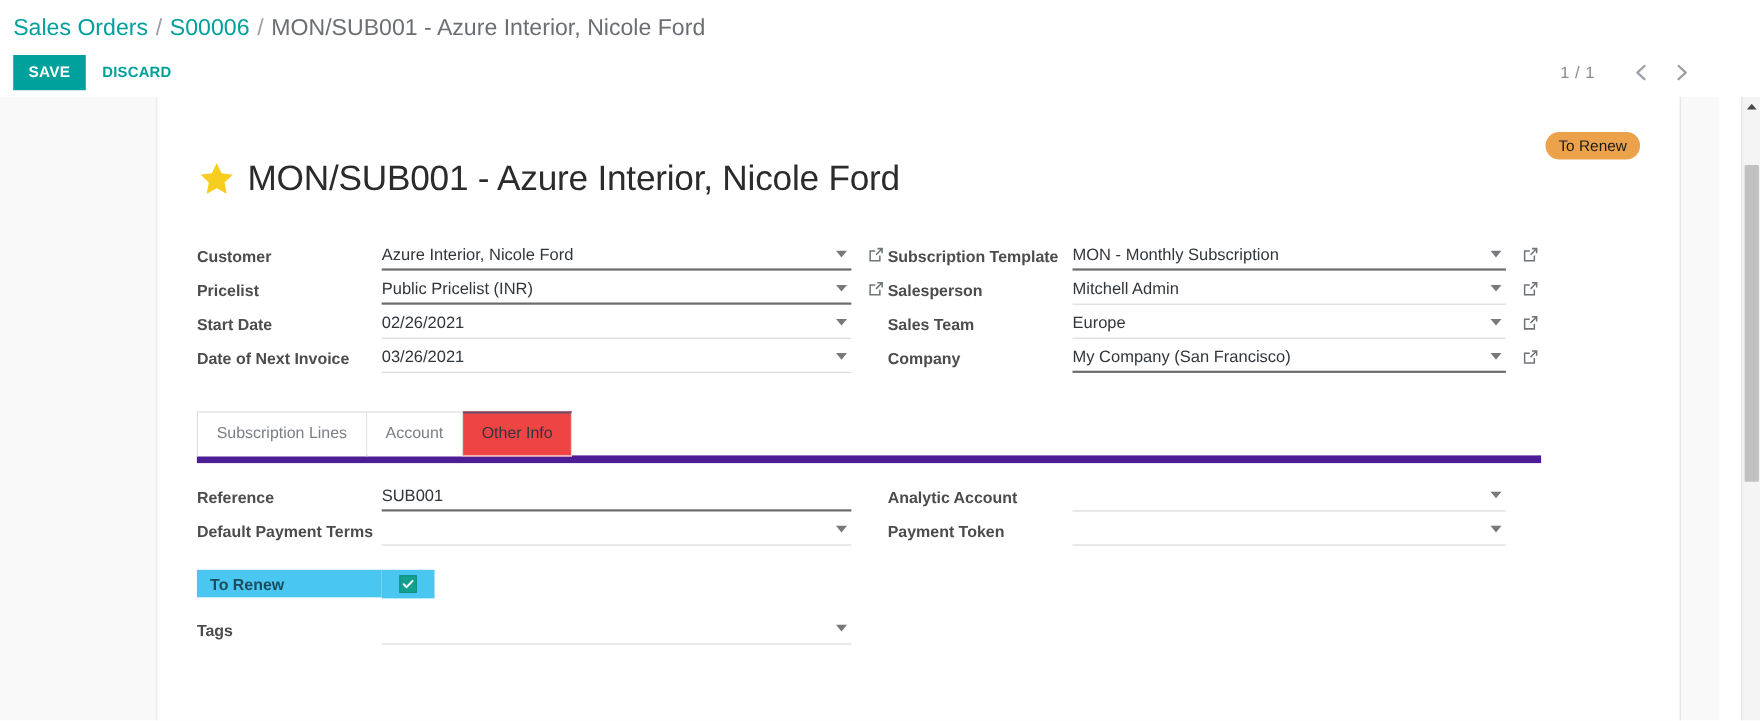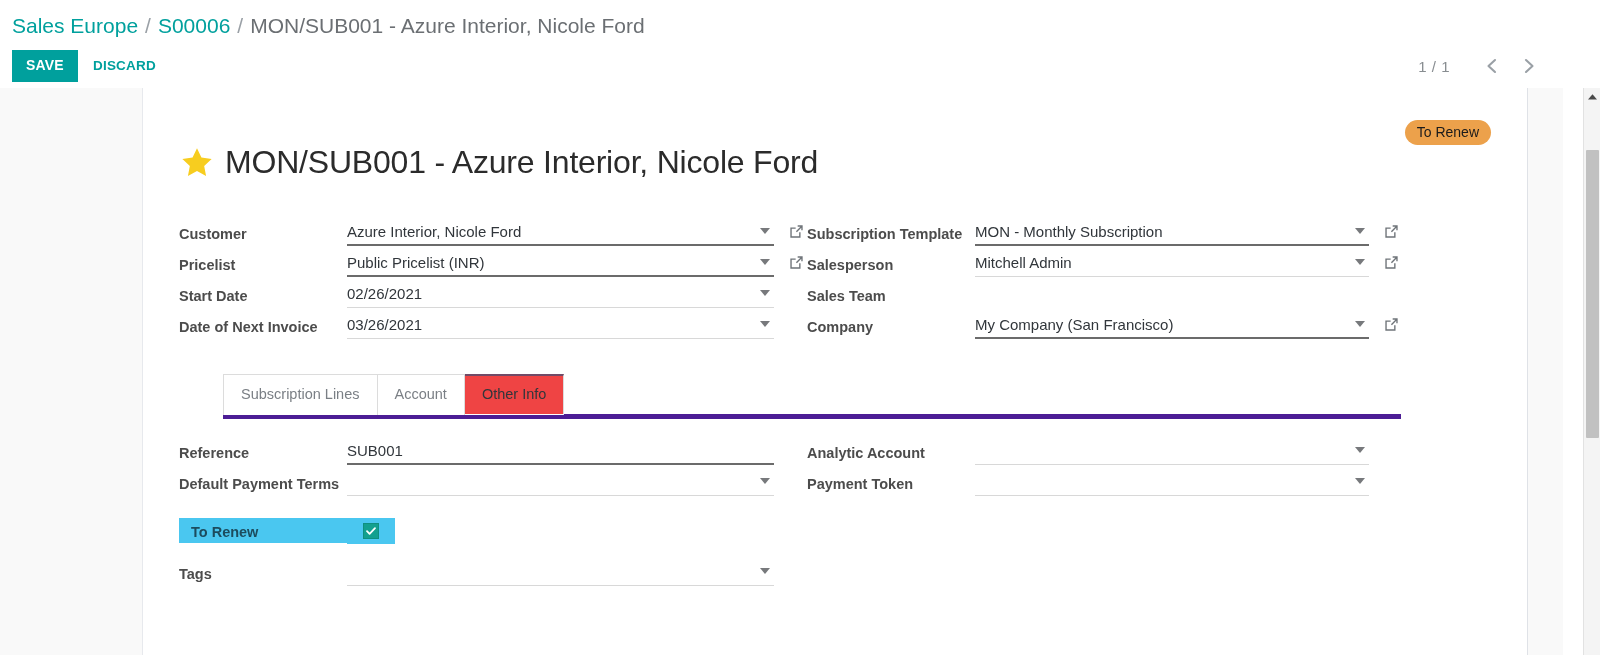--- a/index.html
+++ b/index.html
@@ -95,21 +95,21 @@
     position: absolute; right: 4px; top: 9px;
     width: 0; height: 0;
     border-left: 5px solid transparent; border-right: 5px solid transparent;
     border-top: 6px solid #77797c;
   }
   .ext-link { position: absolute; right: -31px; top: 4px; width: 17px; height: 17px; cursor: pointer; }
   .ext-link svg { display: block; }
 
   
   .notebook { position: absolute; left: 36px; top: 286px; width: 1222px; }
-  .tabs { display: flex; border-bottom: 5px solid #4c1d95; padding-left: 0; margin-left: 44px; }
+  .tabs { display: flex; border-bottom: 7px solid #4c1d95; padding-left: 0; }
   .tab {
     font-size: 14.5px; color: #7a7f85; background: #ffffff;
     padding: 10px 17px 10px; cursor: pointer;
     border: 1px solid #dcdcdc; border-bottom: none;
     margin-bottom: -1px; line-height: 19px; white-space: nowrap;
   }
   .tab + .tab { border-left: none; }
   .tab.active {
     color: #31363b; border-top: 2px solid #714b67;
     padding-top: 9px; background: #ef4444; border-bottom: 1px solid #ffffff;
@@ -142,21 +142,21 @@
     position: absolute; left: 2px; top: 62px; width: 13px; height: 288px;
     background: #c1c1c1; border-radius: 1px; cursor: pointer;
   }
 </style>
 </head>
 <body>
 
 <div class="app">
 
   <div class="breadcrumb">
-    <span class="bc-link">Sales Europe</span><span class="bc-sep">/</span><span class="bc-link">S00006</span><span class="bc-sep">/</span><span class="bc-current">MON/SUB001 - Azure Interior, Nicole Ford</span>
+    <span class="bc-link">Sales Orders</span><span class="bc-sep">/</span><span class="bc-link">S00006</span><span class="bc-sep">/</span><span class="bc-current">MON/SUB001 - Azure Interior, Nicole Ford</span>
   </div>
 
   <div class="ctrl-bar">
     <button class="btn-save">SAVE</button>
     <button class="btn-discard">DISCARD</button>
 
     <div class="pager">
       <span class="pager-count">1 / 1</span>
       <span class="pager-btn" style="margin-left:26px;">
         <svg width="15" height="18" viewBox="0 0 15 18">
@@ -262,20 +262,30 @@
                 <svg width="17" height="17" viewBox="0 0 16 16">
                     <path d="M2.2 4.2h5v1.3H3.5v7h7V8.8h1.3v5H2.2z" fill="#6f7479"></path>
                     <path d="M9.1 2.2h4.7v4.7h-1.3V4.45L8.4 8.6l-.95-.95 4.15-4.15H9.1z" fill="#6f7479"></path>
                   </svg>
               </span>
             </div>
           </div>
 
           <div class="frow">
             <div class="flabel">Sales Team</div>
+            <div class="fctrl">
+              <input class="fval" readonly="" value="Europe" style="">
+              <span class="caret"></span>
+              <span class="ext-link">
+                <svg width="17" height="17" viewBox="0 0 16 16">
+                    <path d="M2.2 4.2h5v1.3H3.5v7h7V8.8h1.3v5H2.2z" fill="#6f7479"></path>
+                    <path d="M9.1 2.2h4.7v4.7h-1.3V4.45L8.4 8.6l-.95-.95 4.15-4.15H9.1z" fill="#6f7479"></path>
+                  </svg>
+              </span>
+            </div>
           </div>
 
           <div class="frow">
             <div class="flabel">Company</div>
             <div class="fctrl">
               <input class="fval required" readonly="" value="My Company (San Francisco)" style="">
               <span class="caret"></span>
               <span class="ext-link">
                 <svg width="17" height="17" viewBox="0 0 16 16">
                     <path d="M2.2 4.2h5v1.3H3.5v7h7V8.8h1.3v5H2.2z" fill="#6f7479"></path>

